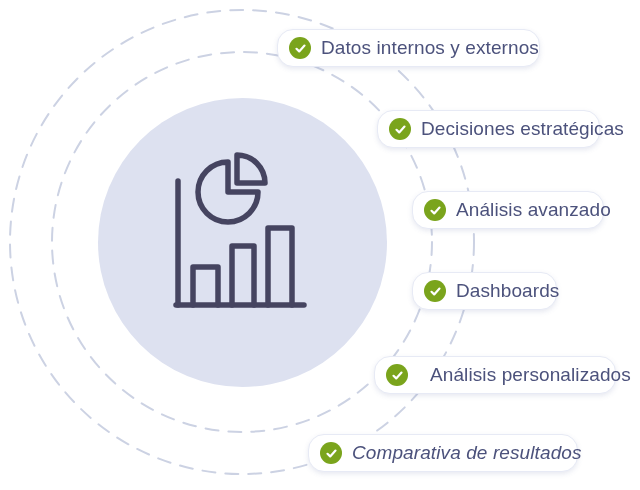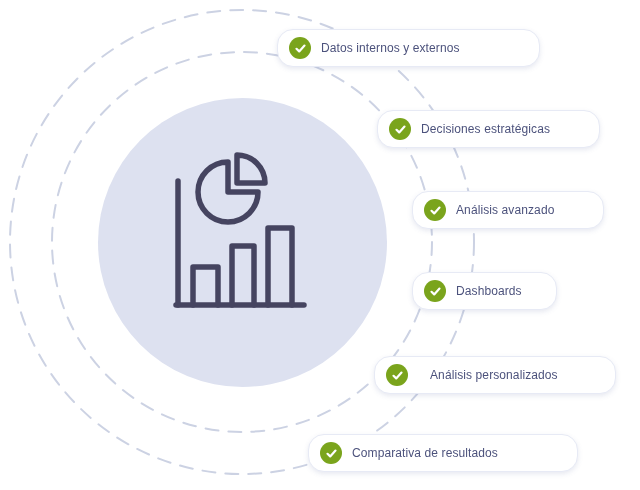--- a/index.html
+++ b/index.html
@@ -32,37 +32,37 @@
     gap: 10px;
     padding: 0 14px 0 11px;
     box-sizing: border-box;
     background: var(--pill-bg, #ffffff);
     border: 1px solid var(--pill-border, #e7eaf5);
     border-radius: 16px;
     box-shadow: 0 2px 5px rgba(108,119,168,0.16);
     white-space: nowrap;
   }
   .pill .label {
-    font-size: 12px;
+    font-size: 19px;
     color: var(--text, #4c527c);
     letter-spacing: 0.1px;
   }
   .check {
     width: 22px; height: 22px; flex: 0 0 22px;
     border-radius: 50%;
     background: var(--check-green, #7aa41c);
     display: flex; align-items: center; justify-content: center;
   }
 
   .pill-0 { left: 277px; top: 29px;  width: 263px; }
   .pill-1 { left: 377px; top: 110px; width: 223px; }
   .pill-2 { left: 412px; top: 191px; width: 192px; }
   .pill-3 { left: 412px; top: 272px; width: 145px; }
   .pill-4 { left: 374px; top: 356px; width: 242px; gap: 22px; }
-  .pill-5 { left: 308px; top: 434px; width: 270px; }
+  .pill-5 { left: 308px; top: 434px; width: 270px; font-style: italic; }
 </style>
 </head>
 <body>
 
 <div class="stage">
 
   <svg class="orbits" width="640" height="490" viewBox="0 0 640 490" aria-hidden="true">
     <circle cx="242" cy="242" r="232" fill="none" stroke="#ccd2e3" stroke-width="2" stroke-dasharray="13 10" stroke-linecap="round"></circle>
     <circle cx="242" cy="242" r="190" fill="none" stroke="#ccd2e3" stroke-width="2" stroke-dasharray="13 10" stroke-linecap="round"></circle>
   </svg>

